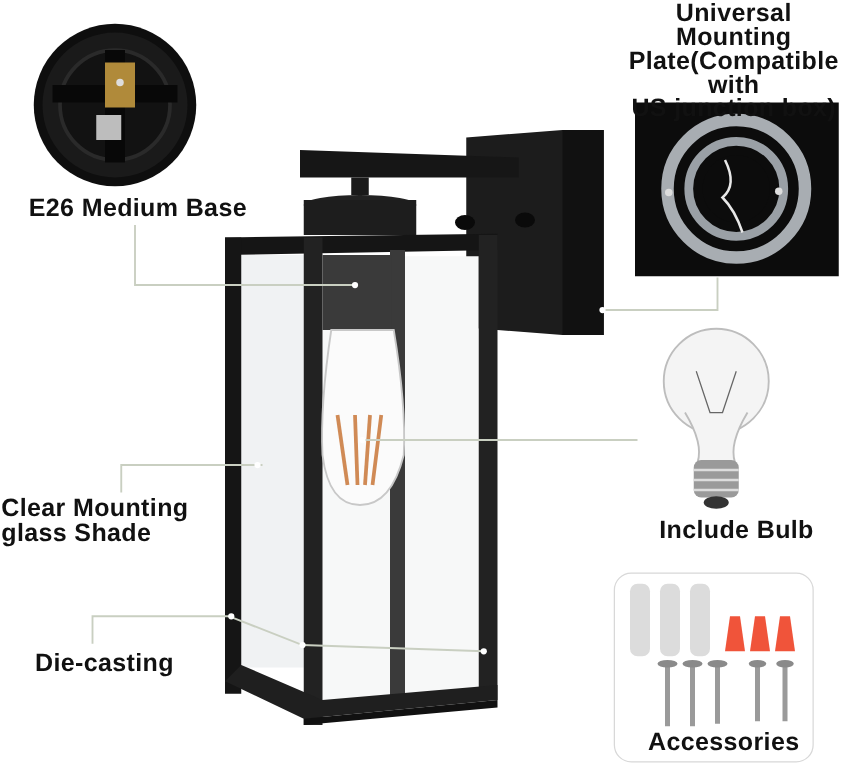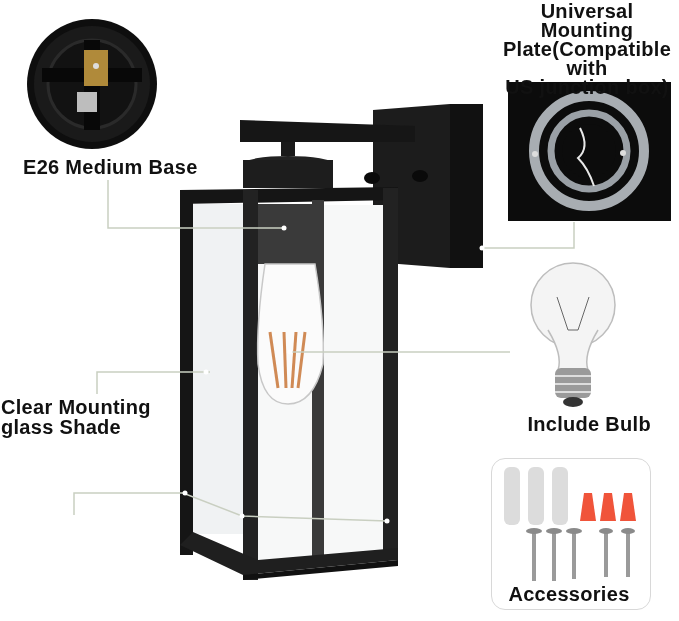--- a/index.html
+++ b/index.html
@@ -149,17 +149,18 @@
   <div>Plate(Compatible with</div>
   <div>US junction box)</div>
 </div>
 
 <div class="label" style="left:1px; top:397px;">
   <div>Clear Mounting</div>
   <div>glass Shade</div>
 </div>
 
 <div class="label" style="left:28px; top:521px;">
+  <div>Die-casting</div>
 </div>
 
 <div class="label center" style="left:495px; top:414px; width:156px;text-align:right;">Include Bulb</div>
 
-<div class="label center" style="left:481px; top:584px; width:176px;">Accessories</div>
+<div class="label center" style="left:491px; top:584px; width:176px;">Accessories</div>
 
 </body></html>

